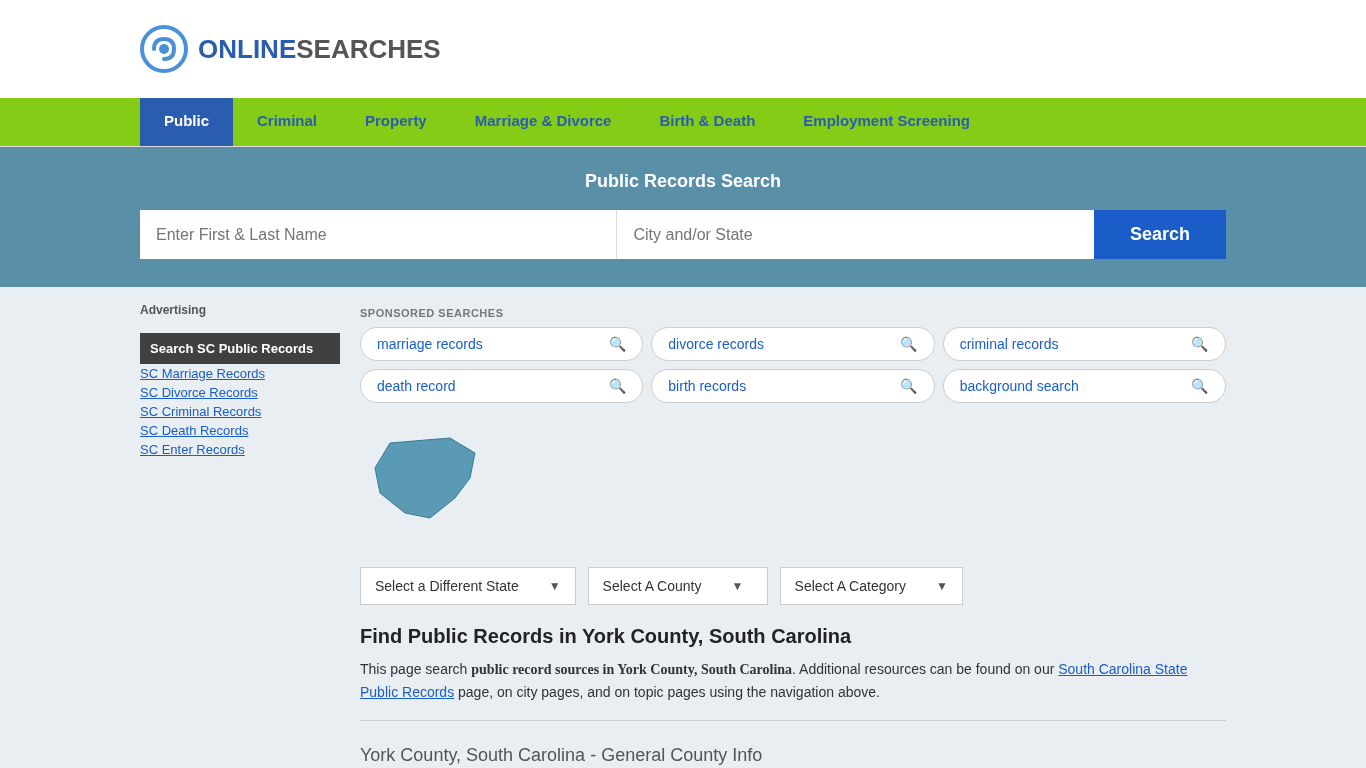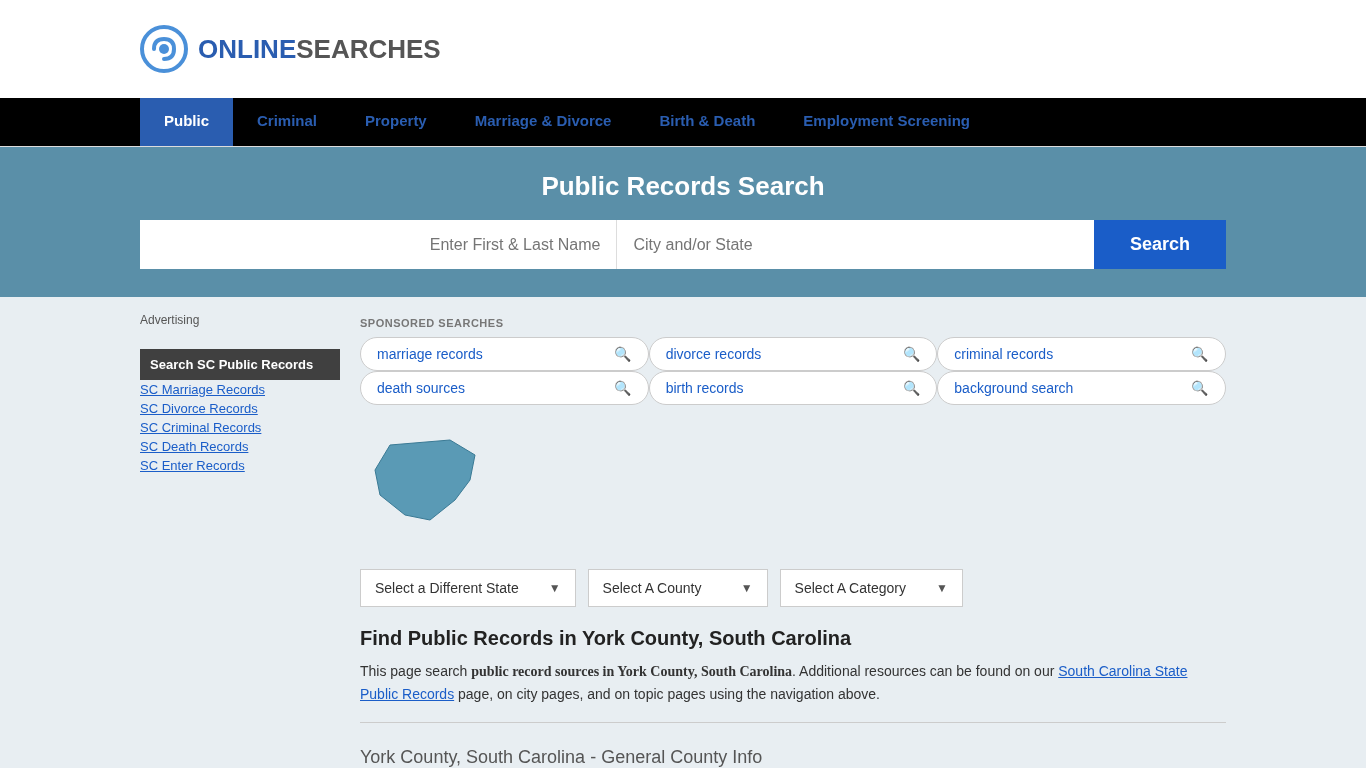--- a/index.html
+++ b/index.html
@@ -7,59 +7,59 @@
 
     
     .header { background: #fff; padding: 25px 140px; display: flex; align-items: center; }
     .logo { display: flex; align-items: center; gap: 10px; }
     .logo-icon { width: 48px; height: 48px; }
     .logo-text { font-size: 26px; font-weight: bold; }
     .logo-text span.online { color: #2a5db0; }
     .logo-text span.searches { color: #555; }
 
     
-    .nav { background: #000000; display: flex; padding: 0 140px; border-bottom: 1px solid #ddd; }
+    .nav { background: #84cc16; display: flex; padding: 0 140px; border-bottom: 1px solid #ddd; }
     .nav-item { padding: 14px 24px; font-size: 15px; font-weight: 600; color: #2a5db0; cursor: pointer; text-decoration: none; border-bottom: 3px solid transparent; }
     .nav-item.active { background: #2a5db0; color: #fff; border-bottom: 3px solid #2a5db0; }
 
     
     .hero { background: #5a8fa8; padding: 24px 140px 28px; }
-    .hero-title { color: #fff; font-size: 26px; font-weight: bold; text-align: center; margin-bottom: 18px; }
+    .hero-title { color: #fff; font-size: 18px; font-weight: bold; text-align: center; margin-bottom: 18px; }
     .search-row { display: flex; gap: 0; }
-    .search-name { flex: 1; padding: 14px 16px; font-size: 16px; color: #aaa; border: none; outline: none; border-radius: 0; text-align: right; }
+    .search-name { flex: 1; padding: 14px 16px; font-size: 16px; color: #aaa; border: none; outline: none; border-radius: 0; }
     .search-location { flex: 1; padding: 14px 16px; font-size: 16px; color: #aaa; border: none; border-left: 1px solid #ddd; outline: none; }
     .search-btn { background: #1a5dc8; color: #fff; font-size: 18px; font-weight: bold; padding: 14px 36px; border: none; cursor: pointer; white-space: nowrap; }
 
     
     .main { display: flex; padding: 16px 140px 30px; gap: 20px; background: #e8eef2; min-height: 600px; }
 
     
     .sidebar { width: 200px; flex-shrink: 0; }
-    .sidebar-ad-label { font-size: 12px; color: #555; margin-bottom: 22px; font-weight: normal; }
+    .sidebar-ad-label { font-size: 12px; color: #555; margin-bottom: 16px; font-weight: bold; }
     .sidebar-ad-item { background: #404040; color: #fff; font-size: 13px; font-weight: bold; padding: 8px 10px; margin-bottom: 2px; cursor: pointer; }
     .sidebar-link { color: #1a5dc8; font-size: 13px; display: block; margin-bottom: 4px; text-decoration: underline; cursor: pointer; }
 
     
     .content { flex: 1; }
 
     
     .sponsored-label { font-size: 11px; color: #777; font-weight: bold; letter-spacing: 0.5px; margin-bottom: 8px; margin-top: 4px; }
-    .search-tags { display: grid; grid-template-columns: 1fr 1fr 1fr; margin-bottom: 20px; }
+    .search-tags { display: grid; grid-template-columns: 1fr 1fr 1fr; gap: 8px; margin-bottom: 20px; }
     .search-tag { border: 1px solid #ccc; border-radius: 20px; padding: 8px 16px; display: flex; align-items: center; justify-content: space-between; background: #fff; color: #1a5dc8; font-size: 14px; cursor: pointer; }
     .search-icon-char { color: #555; font-size: 14px; }
 
     
     .directory-section { display: flex; gap: 20px; align-items: flex-start; margin-bottom: 20px; }
     .state-map { width: 140px; flex-shrink: 0; }
     .state-map svg { width: 130px; height: 120px; }
     .directory-title { font-size: 28px; font-weight: bold; color: #222; line-height: 1.3; }
 
     
     .selectors-row { display: flex; gap: 12px; margin-bottom: 20px; }
-    .selector-dropdown { padding: 10px 14px; border: 1px solid #ccc; background: #fff; font-size: 14px; color: #333; cursor: pointer; display: flex; align-items: center; justify-content: space-between; gap: 30px; min-width: 180px; }
+    .selector-dropdown { padding: 10px 14px; border: 1px solid #ccc; background: #fff; font-size: 14px; color: #333; cursor: pointer; display: flex; align-items: center; gap: 30px; min-width: 180px; }
     .dropdown-arrow { color: #555; font-size: 12px; }
 
     
     .find-title { font-size: 20px; font-weight: bold; color: #222; margin-bottom: 10px; }
     .find-text { font-size: 14px; color: #333; line-height: 1.6; }
     .find-text a { color: #1a5dc8; text-decoration: underline; cursor: pointer; }
     .find-text strong { font-weight: bold; font-family: Liberation Serif, serif; }
 
     
     .section-divider { border: none; border-top: 1px solid #ccc; margin: 16px 0 0; }
@@ -121,21 +121,21 @@
       </div>
       <div class="search-tag">
         <span>divorce records</span>
         <span class="search-icon-char">🔍</span>
       </div>
       <div class="search-tag">
         <span>criminal records</span>
         <span class="search-icon-char">🔍</span>
       </div>
       <div class="search-tag">
-        <span>death sources</span>
+        <span>death record</span>
         <span class="search-icon-char">🔍</span>
       </div>
       <div class="search-tag">
         <span>birth records</span>
         <span class="search-icon-char">🔍</span>
       </div>
       <div class="search-tag">
         <span>background search</span>
         <span class="search-icon-char">🔍</span>
       </div>

